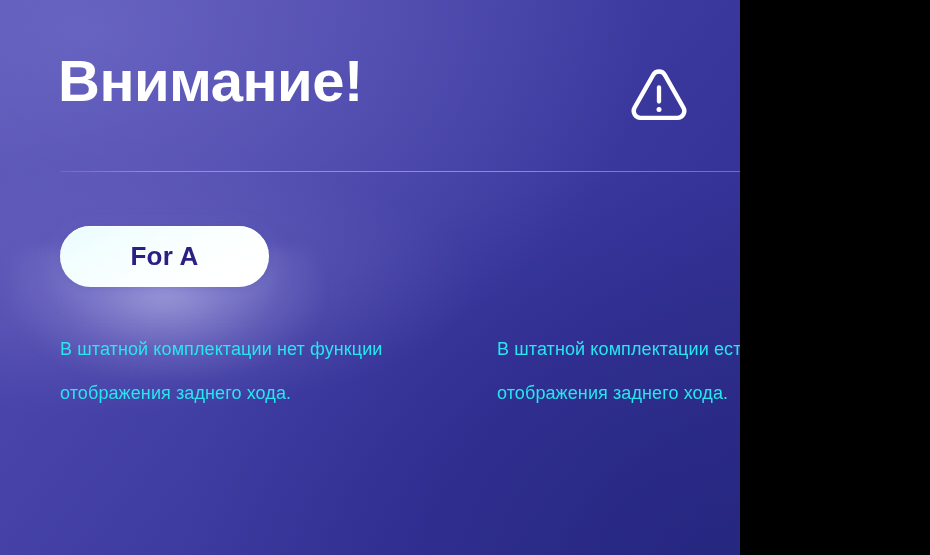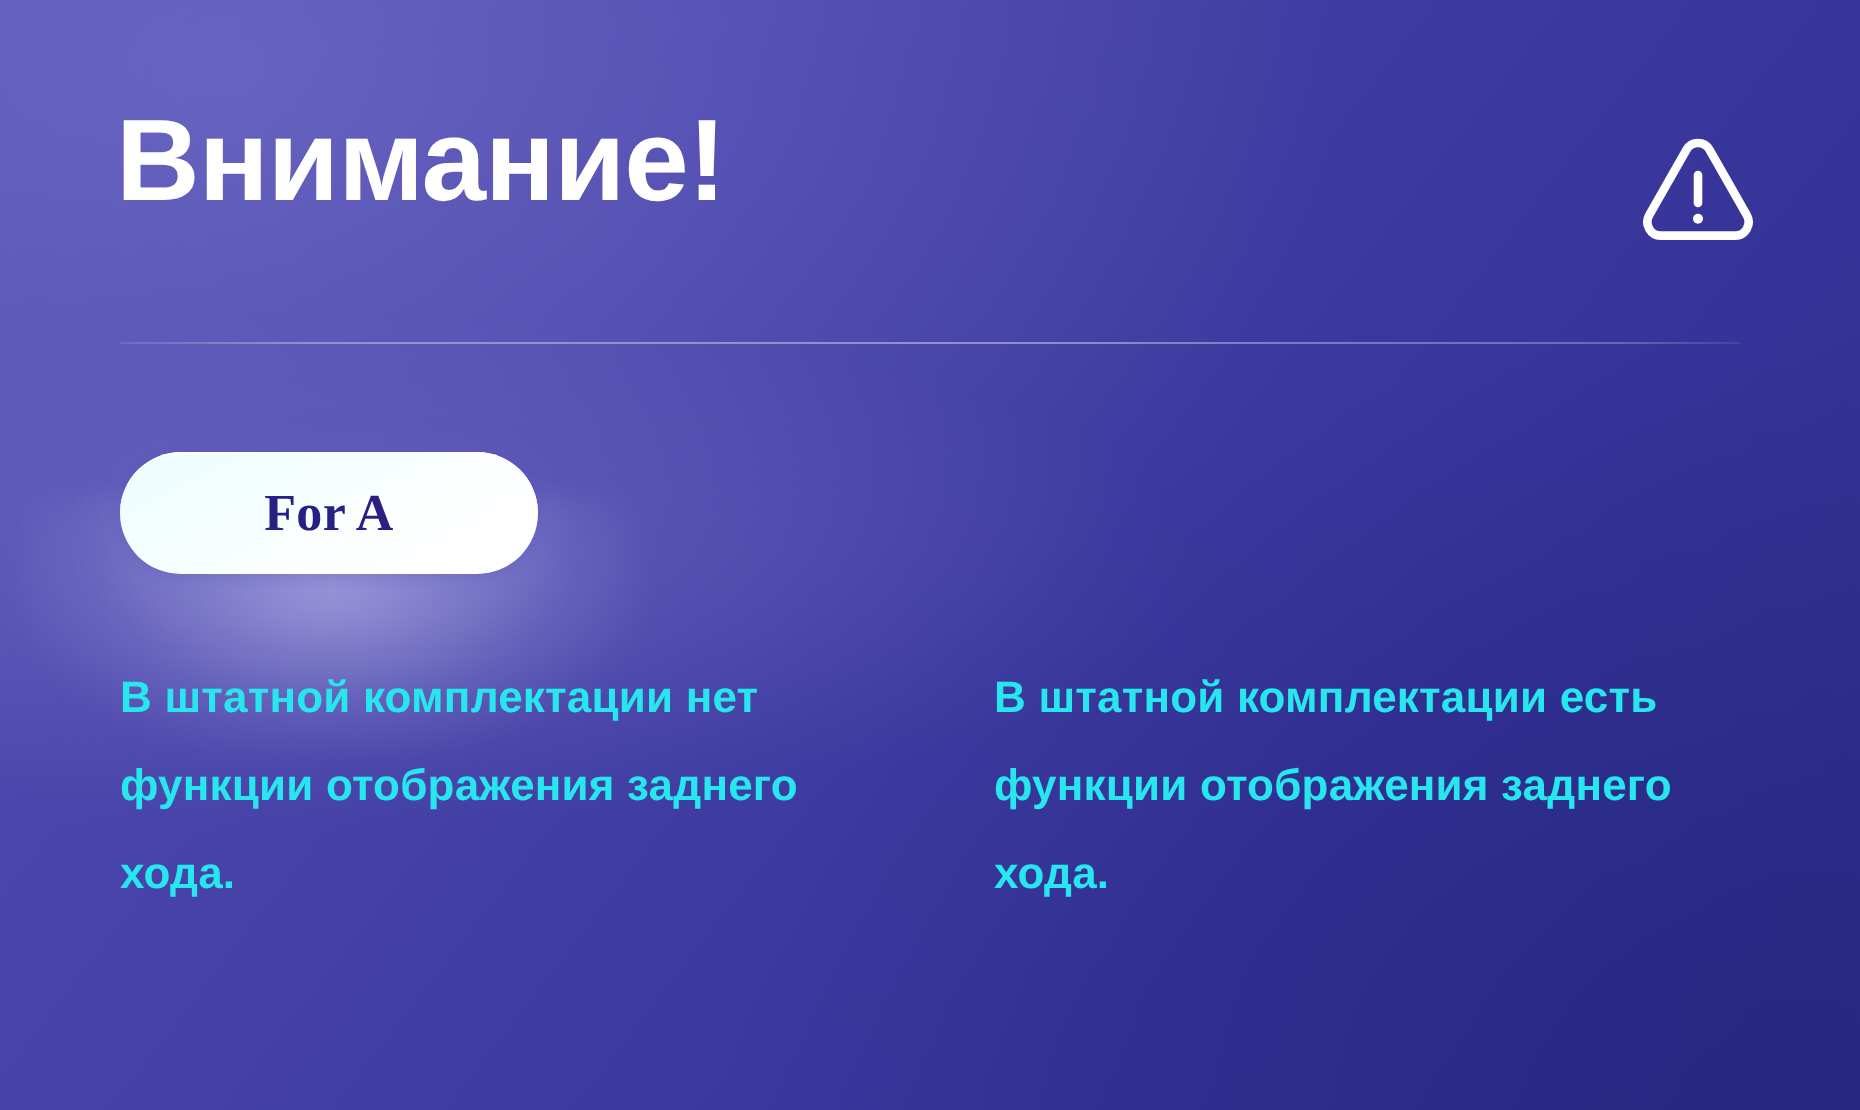--- a/index.html
+++ b/index.html
@@ -2,21 +2,21 @@
 <html><head>
 <meta charset="utf-8">
 <style>
   html, body {
     margin: 0;
     padding: 0;
     background: #000;
   }
   #stage {
     position: relative;
-    width: 930px;
+    width: 740px;
     height: 555px;
     overflow: hidden;
     font-family: "Liberation Sans", sans-serif;
     
     background:
       radial-gradient(ellipse 900px 620px at 12% 6%, rgba(122,118,206,0.55) 0%, rgba(122,118,206,0.0) 62%),
       radial-gradient(ellipse 760px 560px at 96% 100%, rgba(35,36,126,0.75) 0%, rgba(35,36,126,0.0) 70%),
       linear-gradient(128deg, #5450b2 0%, #4b46ab 22%, #403da2 48%, #363499 72%, #2e2f88 100%);
   }
 
@@ -108,36 +108,35 @@
     border-radius: 999px;
     background: linear-gradient(152deg, #e9fbff 0%, #f3feff 26%, #fbffff 55%, #ffffff 80%, #ffffff 100%);
     box-shadow:
       0 10px 26px rgba(120,118,205,0.45),
       0 2px 6px rgba(60,58,150,0.22),
       inset 0 1px 0 rgba(255,255,255,0.9);
     display: flex;
     align-items: center;
     justify-content: center;
     cursor: pointer;
-    font-family: Liberation Serif, serif;
   }
 
   .pill-label {
     font-size: 26px;
     font-weight: 700;
     color: #2a2083;
     letter-spacing: 0.2px;
     user-select: none;
   }
 
   .note {
     position: absolute;
     top: 327px;
-    font-size: 22px;
-    font-weight: 700;
+    font-size: 18px;
+    font-weight: 400;
     line-height: 44px;
     color: #27e6ee;
     letter-spacing: 0.1px;
   }
   .note-a { left: 60px;  width: 390px; }
   .note-b { left: 497px; width: 390px; }
 </style>
 </head>
 <body>
 

